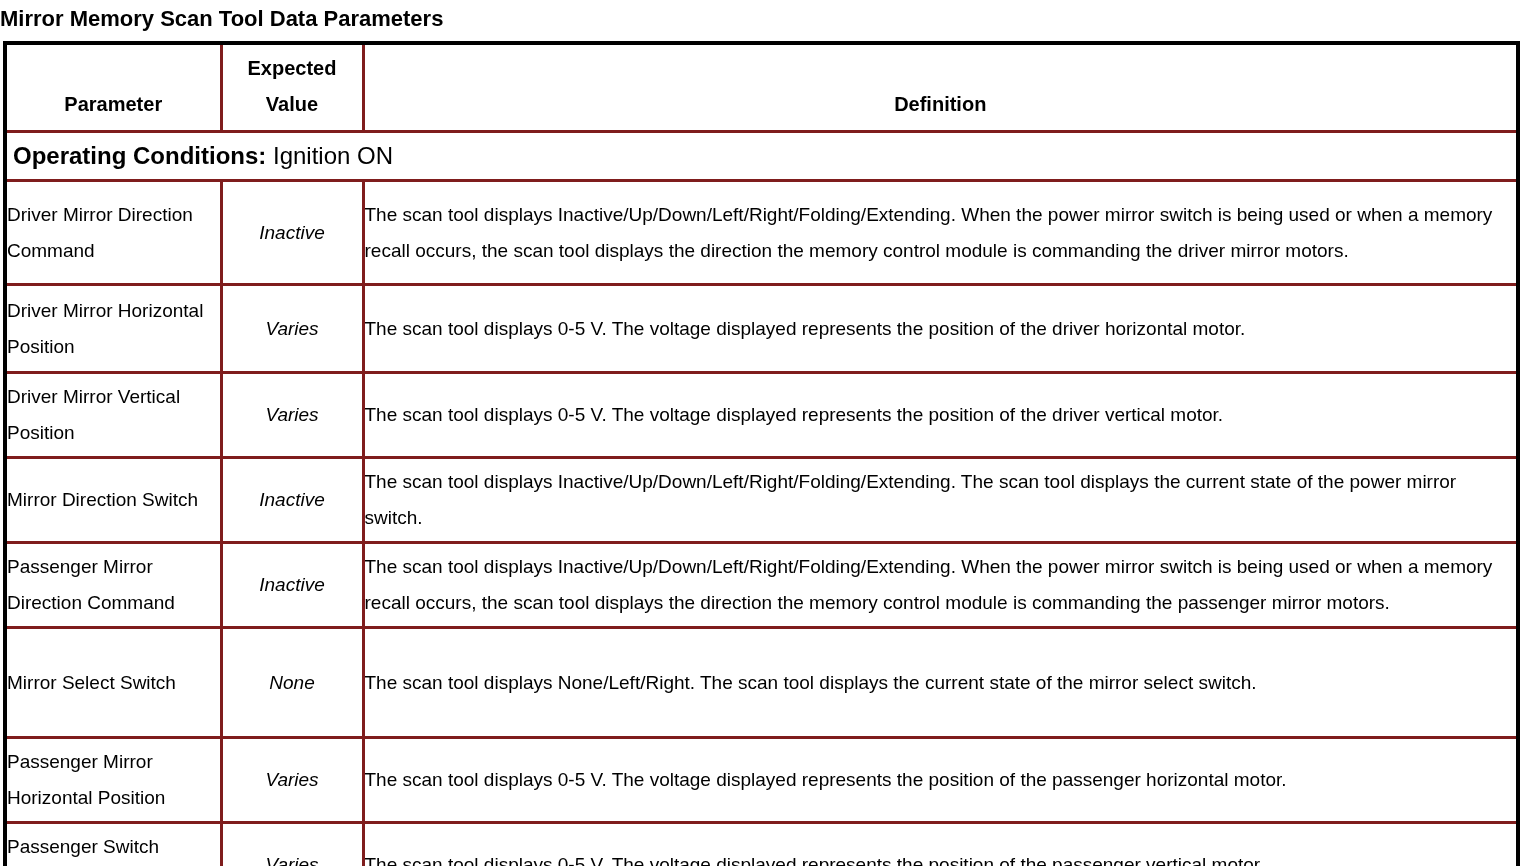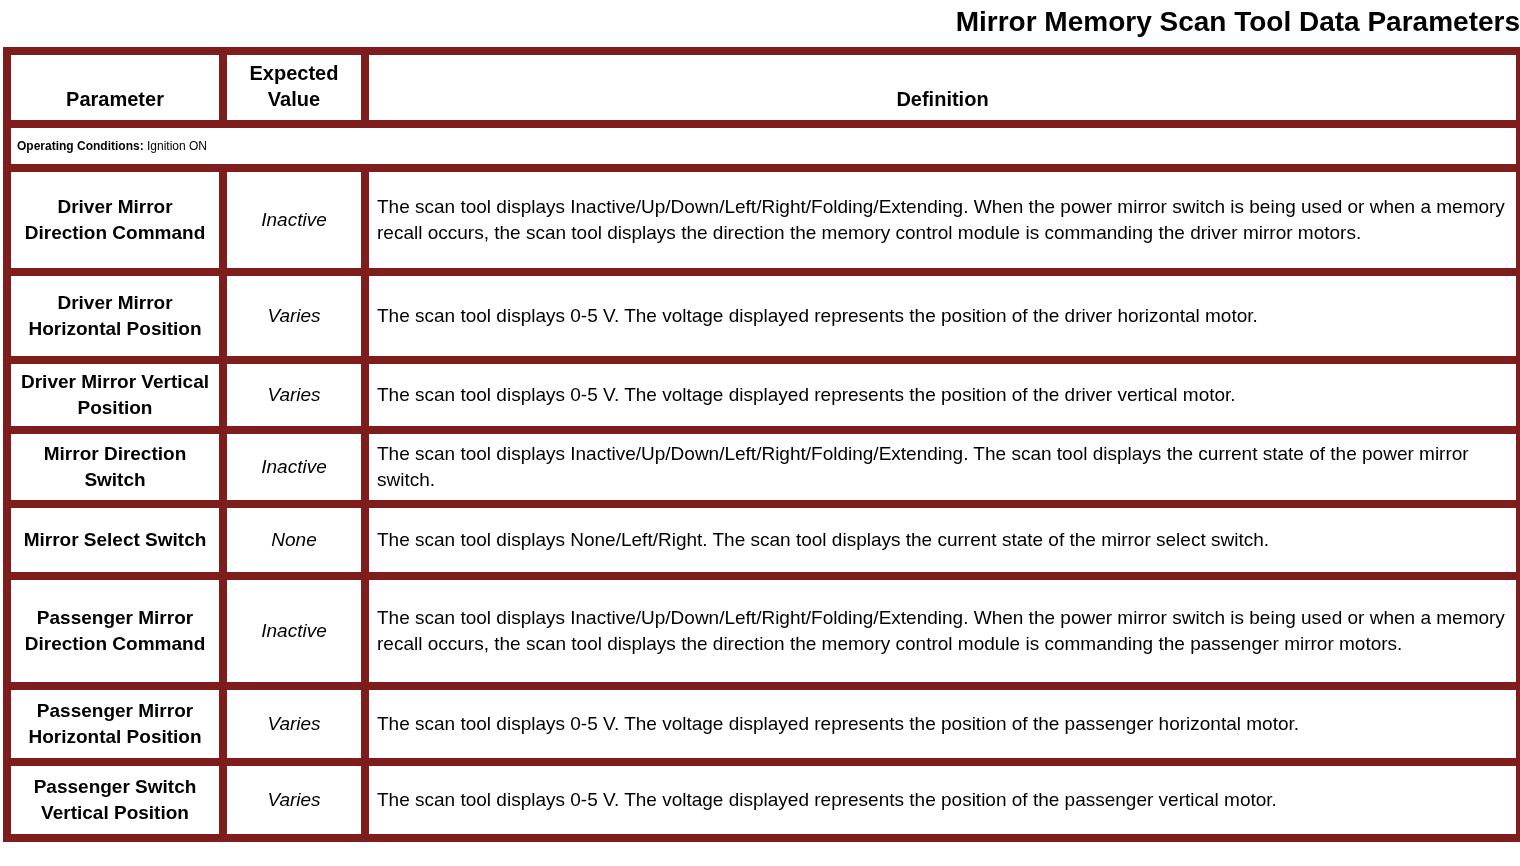--- a/index.html
+++ b/index.html
@@ -10,74 +10,72 @@
     color: #000000;
   }
   .page {
     width: 1520px;
     height: 866px;
     background: #ffffff;
     box-sizing: border-box;
     overflow: hidden;
   }
   .doc-title {
-    text-align: right;
+    text-align: left;
     font-weight: bold;
-    font-size: 28px;
+    font-size: 22px;
     padding-top: 6px;
     padding-bottom: 9px;
     letter-spacing: 0px;
-    padding-left: 42px;
   }
   table.params-table {
     border-collapse: collapse;
     table-layout: fixed;
     width: 1513px;
     margin-left: 3px;
     border: 4px solid #000000;
   }
   table.params-table th,
   table.params-table td {
-    border: 8px solid #7f1d1d;
+    border: 3px solid #7f1d1d;
     font-size: 19px;
-    line-height: 26px;
-    padding: 5px 8px;
+    line-height: 36px;
+    padding: 5px 0;
     box-sizing: border-box;
     overflow: hidden;
   }
   col.c-param      { width: 216px; }
   col.c-expected   { width: 142px; }
   col.c-definition { width: 1155px; }
 
   tr.header-row th {
     font-weight: bold;
     font-size: 20px;
     vertical-align: bottom;
     text-align: center;
     padding-bottom: 8px;
     height: 72px;
   }
   th.h-expected { white-space: pre-line; }
 
   tr.operating-row td {
-    font-size: 12px;
+    font-size: 24px;
     height: 40px;
     vertical-align: middle;
     text-align: left;
     padding-left: 6px;
   }
   .oc-label { font-weight: bold; }
   .oc-value { font-weight: normal; }
 
   td.cell-param {
-    text-align: center;
+    text-align: left;
     vertical-align: middle;
     padding-left: 6px;
     padding-right: 4px;
-    font-weight: bold;
   }
   td.cell-expected {
     text-align: center;
     vertical-align: middle;
     font-style: italic;
   }
   td.cell-definition {
     text-align: left;
     vertical-align: middle;
     margin-left: 44px;
@@ -142,29 +140,29 @@
     <td class="cell-definition">The scan tool displays 0-5 V. The voltage displayed represents the position of the driver vertical motor.</td>
   </tr>
 
   <tr class="data-row">
     <td class="cell-param">Mirror Direction Switch</td>
     <td class="cell-expected">Inactive</td>
     <td class="cell-definition">The scan tool displays Inactive/Up/Down/Left/Right/Folding/Extending. The scan tool displays the current state of the power mirror switch.</td>
   </tr>
 
   <tr class="data-row">
+    <td class="cell-param">Passenger Mirror Direction Command</td>
+    <td class="cell-expected">Inactive</td>
+    <td class="cell-definition">The scan tool displays Inactive/Up/Down/Left/Right/Folding/Extending. When the power mirror switch is being used or when a memory recall occurs, the scan tool displays the direction the memory control module is commanding the passenger mirror motors.</td>
+  </tr>
+
+  <tr class="data-row">
     <td class="cell-param">Mirror Select Switch</td>
     <td class="cell-expected">None</td>
     <td class="cell-definition">The scan tool displays None/Left/Right. The scan tool displays the current state of the mirror select switch.</td>
-  </tr>
-
-  <tr class="data-row">
-    <td class="cell-param">Passenger Mirror Direction Command</td>
-    <td class="cell-expected">Inactive</td>
-    <td class="cell-definition">The scan tool displays Inactive/Up/Down/Left/Right/Folding/Extending. When the power mirror switch is being used or when a memory recall occurs, the scan tool displays the direction the memory control module is commanding the passenger mirror motors.</td>
   </tr>
 
   <tr class="data-row">
     <td class="cell-param">Passenger Mirror Horizontal Position</td>
     <td class="cell-expected">Varies</td>
     <td class="cell-definition">The scan tool displays 0-5 V. The voltage displayed represents the position of the passenger horizontal motor.</td>
   </tr>
 
   <tr class="data-row">
     <td class="cell-param">Passenger Switch Vertical Position</td>

